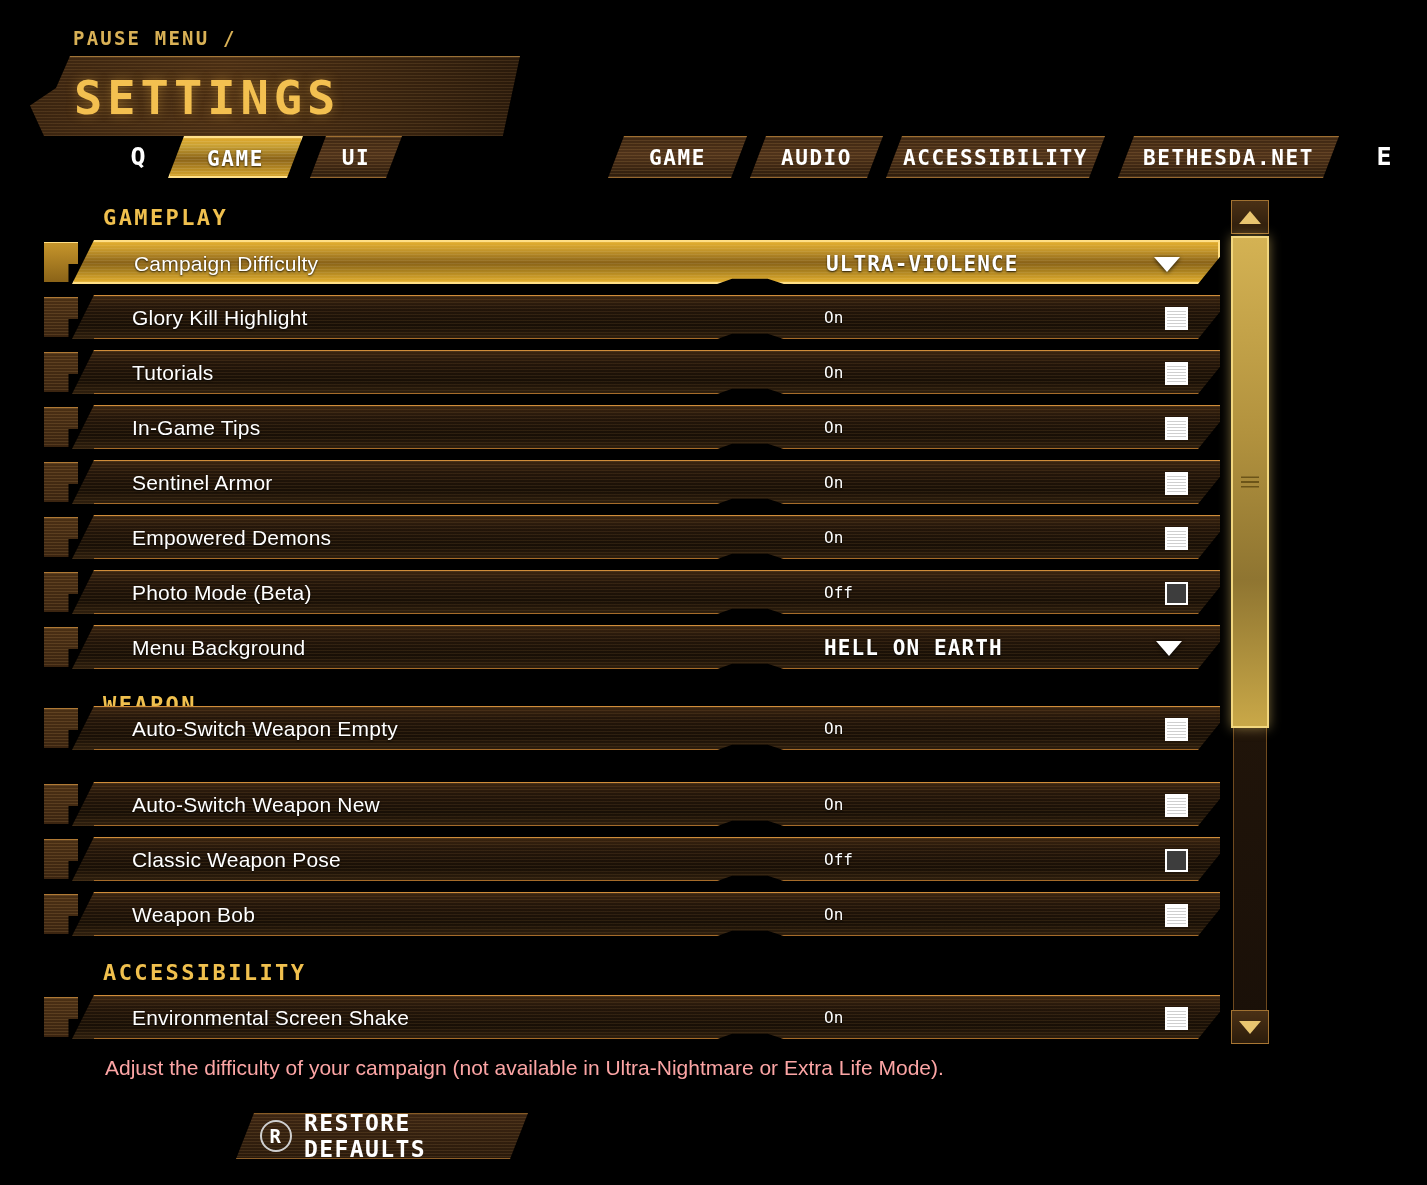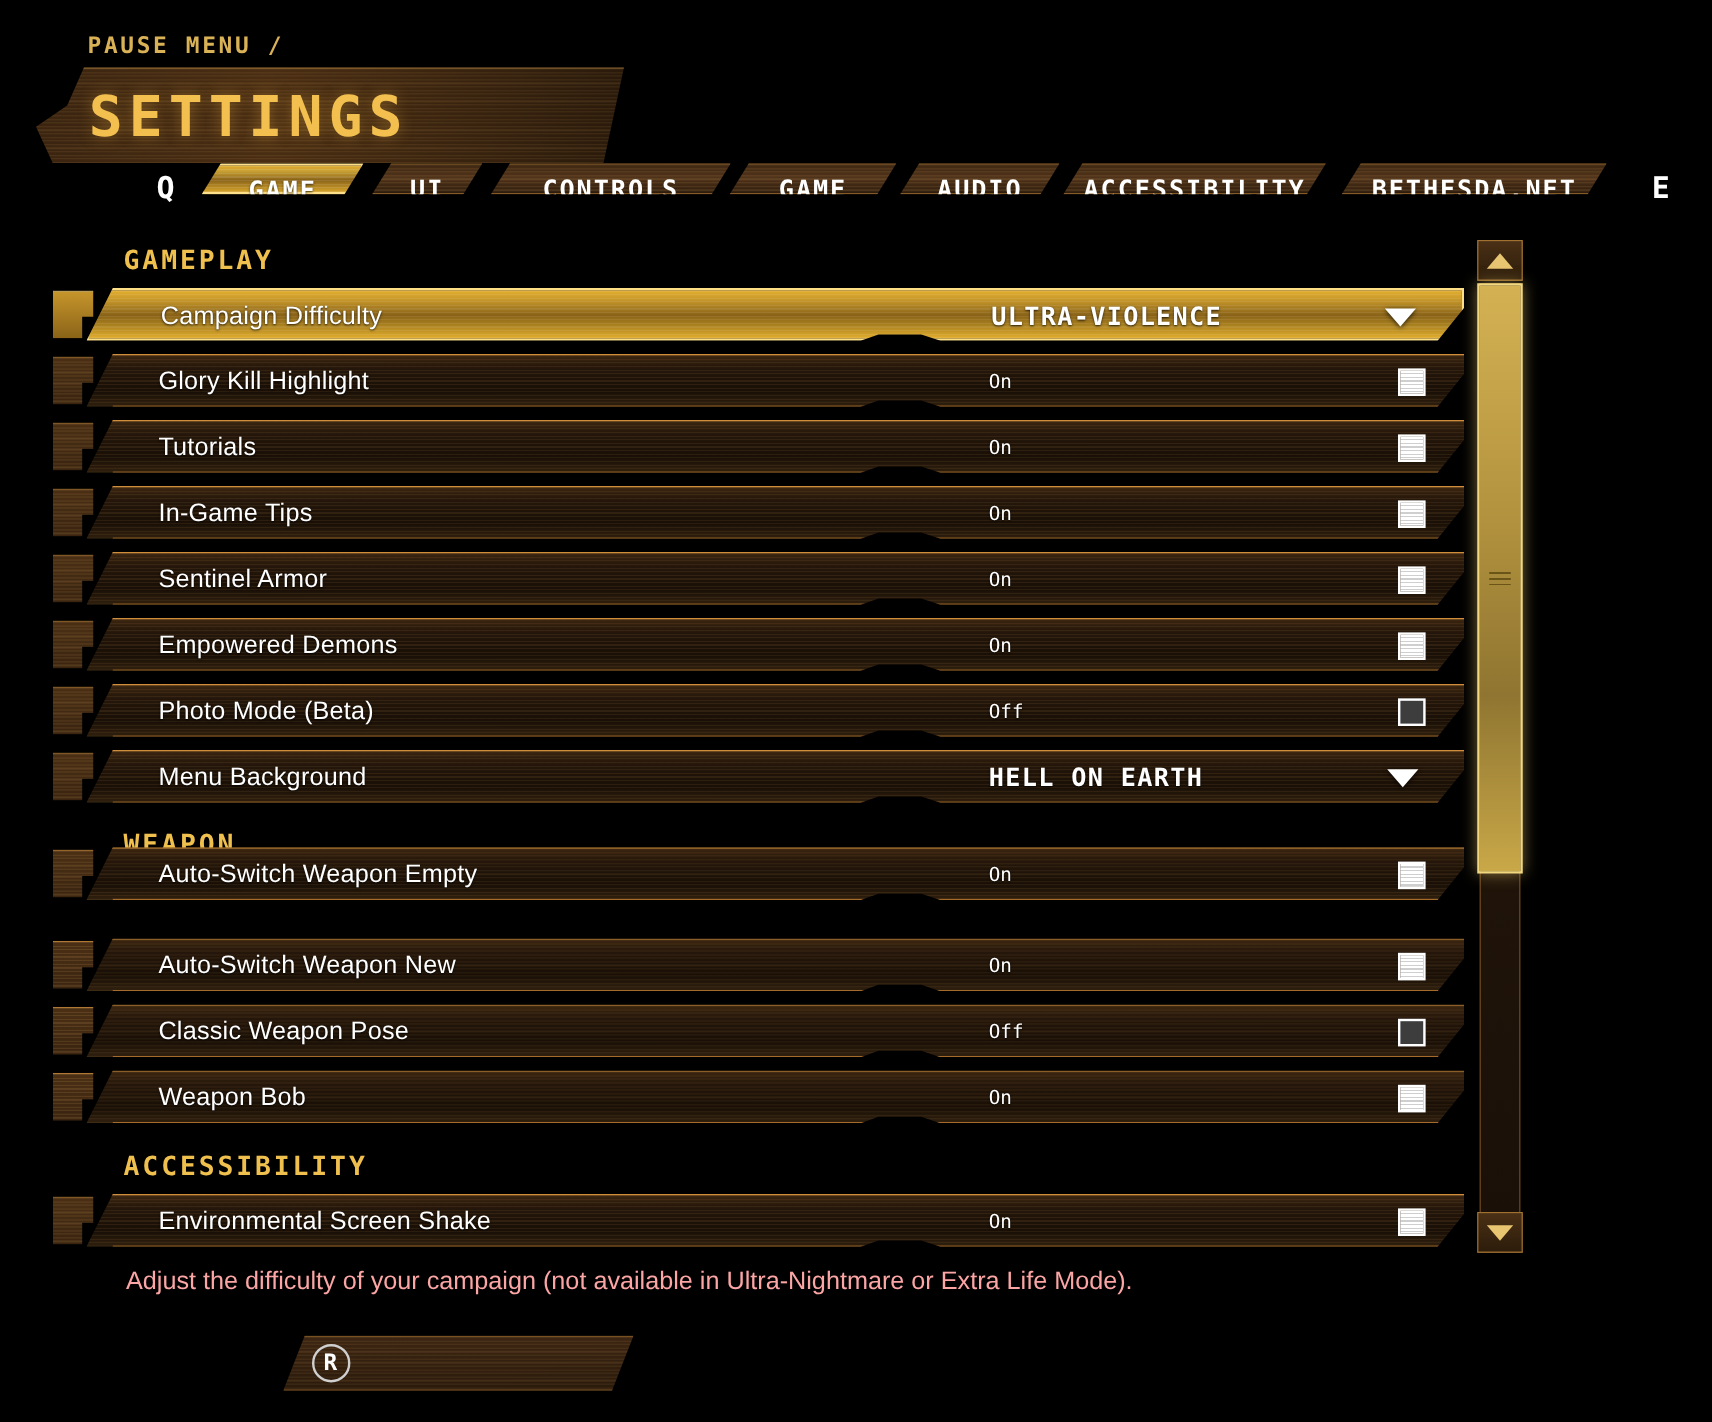--- a/index.html
+++ b/index.html
@@ -38,21 +38,21 @@
 
   
   .tabbar{ position:absolute; left:0; top:136px; width:1427px; height:42px; }
   .keyhint{
     position:absolute; top:0; height:42px; line-height:42px;
     color:#fff; font-size:25px; font-weight:bold;
     font-family:"DejaVu Sans Mono", monospace;
     text-align:center;
   }
   .tab{
-    position:absolute; top:0; height:26px; line-height:42px;
+    position:absolute; top:0; height:42px; line-height:42px;
     text-align:center; color:#ffffff;
     font-size:21px; font-weight:bold; letter-spacing:1.6px;
     font-family:"DejaVu Sans Mono", monospace;
     background:
       repeating-linear-gradient(to bottom,
         rgba(255,200,120,0.12) 0px, rgba(255,200,120,0.12) 1px,
         rgba(0,0,0,0) 1px, rgba(0,0,0,0) 3px),
       linear-gradient(to bottom,#3e2712 0%,#50331a 45%,#2d1c0c 100%);
     clip-path: polygon(16px 0, 100% 0, calc(100% - 16px) 100%, 0 100%);
     border-top:1px solid rgba(230,160,70,.55);
@@ -221,21 +221,20 @@
 
   <div class="breadcrumb">PAUSE MENU /</div>
 
   <div class="title-banner"></div>
   <div class="title-text">SETTINGS</div>
 
   <div class="tabbar" id="tabbar">
       <div class="keyhint" style="left: 118px; width: 40px;">Q</div>
       <div class="tab selected" style="left: 168px; width: 135px;">GAME</div>
       <div class="tab" style="left: 310px; width: 92px;">UI</div>
-      <div class="tab" style="left: 409px; width: 200px;">CONTROLS</div>
       <div class="tab" style="left: 608px; width: 139px;">GAME</div>
       <div class="tab" style="left: 750px; width: 133px;">AUDIO</div>
       <div class="tab" style="left: 886px; width: 219px;">ACCESSIBILITY</div>
       <div class="tab" style="left: 1118px; width: 221px;">BETHESDA.NET</div>
       <div class="keyhint" style="left: 1364px; width: 40px;">E</div>
     </div>
 
   <div id="content">
       <div class="section-head" style="top: 205px;">GAMEPLAY</div>
       <div class="row-wrap selected" style="top: 240px;">
@@ -354,15 +353,16 @@
     <span class="thumb-grip"></span>
   </div>
   <div class="scroll-btn down">
     <span class="tri-dn"></span>
   </div>
 
   <div class="helptext">Adjust the difficulty of your campaign (not available in Ultra-Nightmare or Extra Life Mode).</div>
 
   <div class="fbtn" id="btn-restore">
     <span class="keycircle">R</span>
+    <span>RESTORE DEFAULTS</span>
   </div>
 
 </div>
 
 </body></html>

